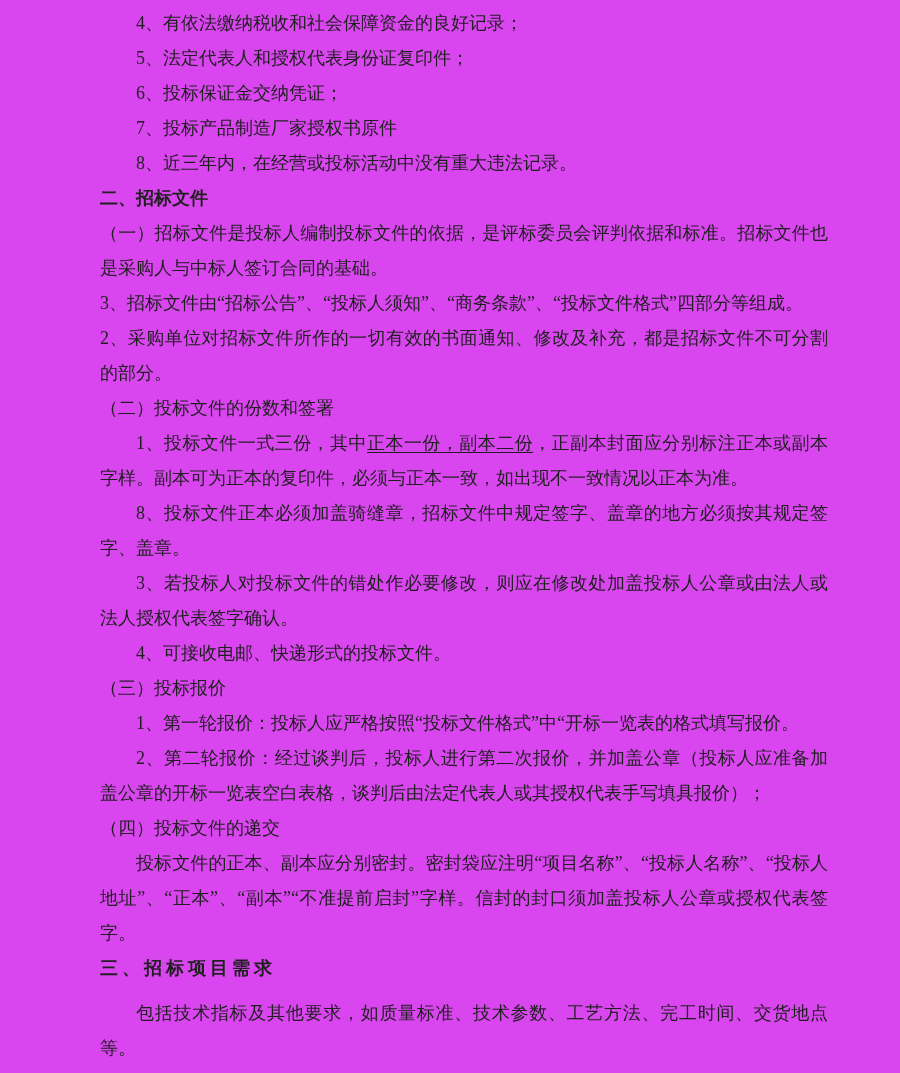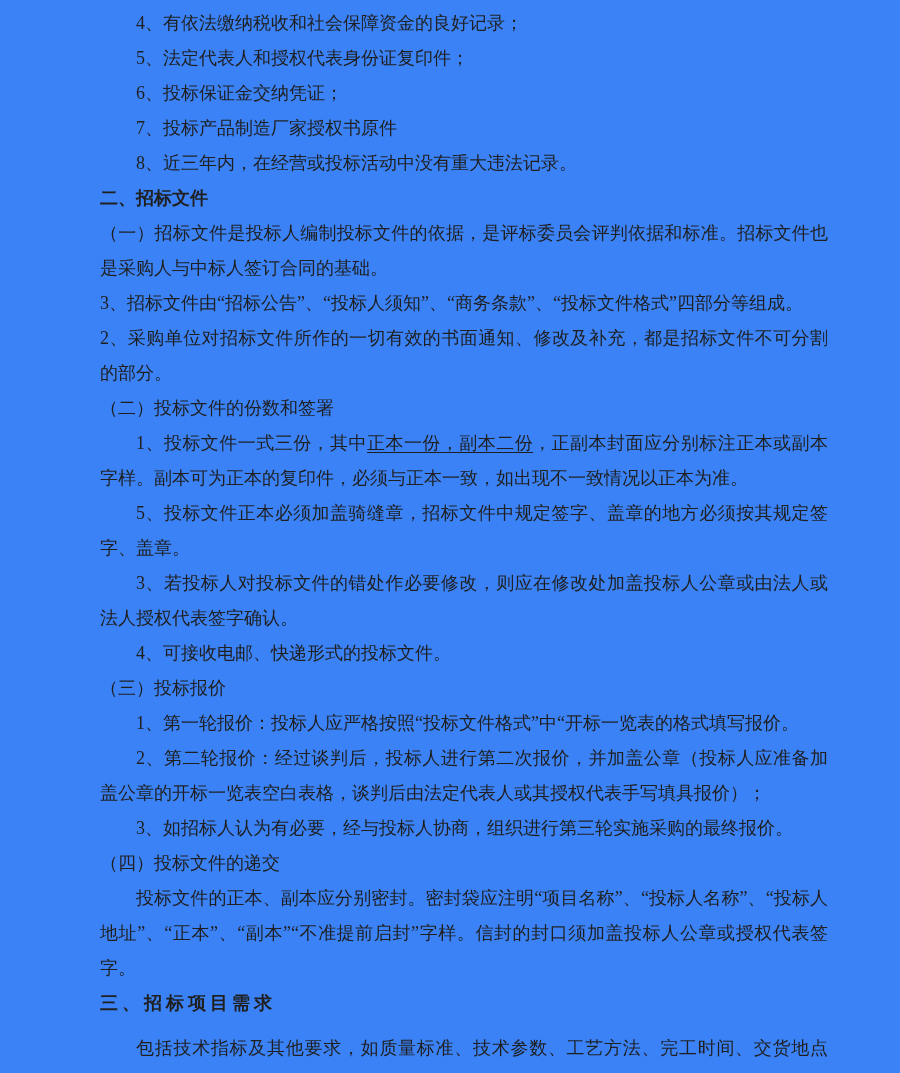--- a/index.html
+++ b/index.html
@@ -5,21 +5,21 @@
   html, body {
     margin: 0;
     padding: 0;
     background: #f2f2f2;
   }
   .page {
     position: relative;
     width: 900px;
     height: 1073px;
     margin: 0 auto;
-    background: #3b82f6;
+    background: #d946ef;
     box-sizing: border-box;
     padding: 6px 72px 0 100px;
     font-family: "Liberation Serif", "DejaVu Serif", serif;
     font-size: 18px;
     line-height: 35px;
     color: #1f1f1f;
     text-align: justify;
     overflow: hidden;
   }
   p {
@@ -54,28 +54,27 @@
   <p class="indent">8、近三年内，在经营或投标活动中没有重大违法记录。</p>
 
   <p class="bold">二、招标文件</p>
 
   <p>（一）招标文件是投标人编制投标文件的依据，是评标委员会评判依据和标准。招标文件也是采购人与中标人签订合同的基础。</p>
   <p>3、招标文件由“招标公告”、“投标人须知”、“商务条款”、“投标文件格式”四部分等组成。</p>
   <p>2、采购单位对招标文件所作的一切有效的书面通知、修改及补充，都是招标文件不可分割的部分。</p>
 
   <p>（二）投标文件的份数和签署</p>
   <p class="indent"><span>1、投标文件一式三份，其中</span><span class="u">正本一份，副本二份</span><span>，正副本封面应分别标注正本或副本字样。副本可为正本的复印件，必须与正本一致，如出现不一致情况以正本为准。</span></p>
-  <p class="indent">5、投标文件正本必须加盖骑缝章，招标文件中规定签字、盖章的地方必须按其规定签字、盖章。</p>
+  <p class="indent">8、投标文件正本必须加盖骑缝章，招标文件中规定签字、盖章的地方必须按其规定签字、盖章。</p>
   <p class="indent">3、若投标人对投标文件的错处作必要修改，则应在修改处加盖投标人公章或由法人或法人授权代表签字确认。</p>
   <p class="indent">4、可接收电邮、快递形式的投标文件。</p>
 
   <p>（三）投标报价</p>
   <p class="indent">1、第一轮报价：投标人应严格按照“投标文件格式”中“开标一览表的格式填写报价。</p>
   <p class="indent">2、第二轮报价：经过谈判后，投标人进行第二次报价，并加盖公章（投标人应准备加盖公章的开标一览表空白表格，谈判后由法定代表人或其授权代表手写填具报价）；</p>
-  <p class="indent">3、如招标人认为有必要，经与投标人协商，组织进行第三轮实施采购的最终报价。</p>
 
   <p class="mt-6">（四）投标文件的递交</p>
   <p class="indent mt-6">投标文件的正本、副本应分别密封。密封袋应注明“项目名称”、“投标人名称”、“投标人地址”、“正本”、“副本”“不准提前启封”字样。信封的封口须加盖投标人公章或授权代表签字。</p>
 
   <p class="bold spaced">三、招标项目需求</p>
   <p class="indent mt-10">包括技术指标及其他要求，如质量标准、技术参数、工艺方法、完工时间、交货地点等。</p>
 
 </div>
 
 </body></html>

